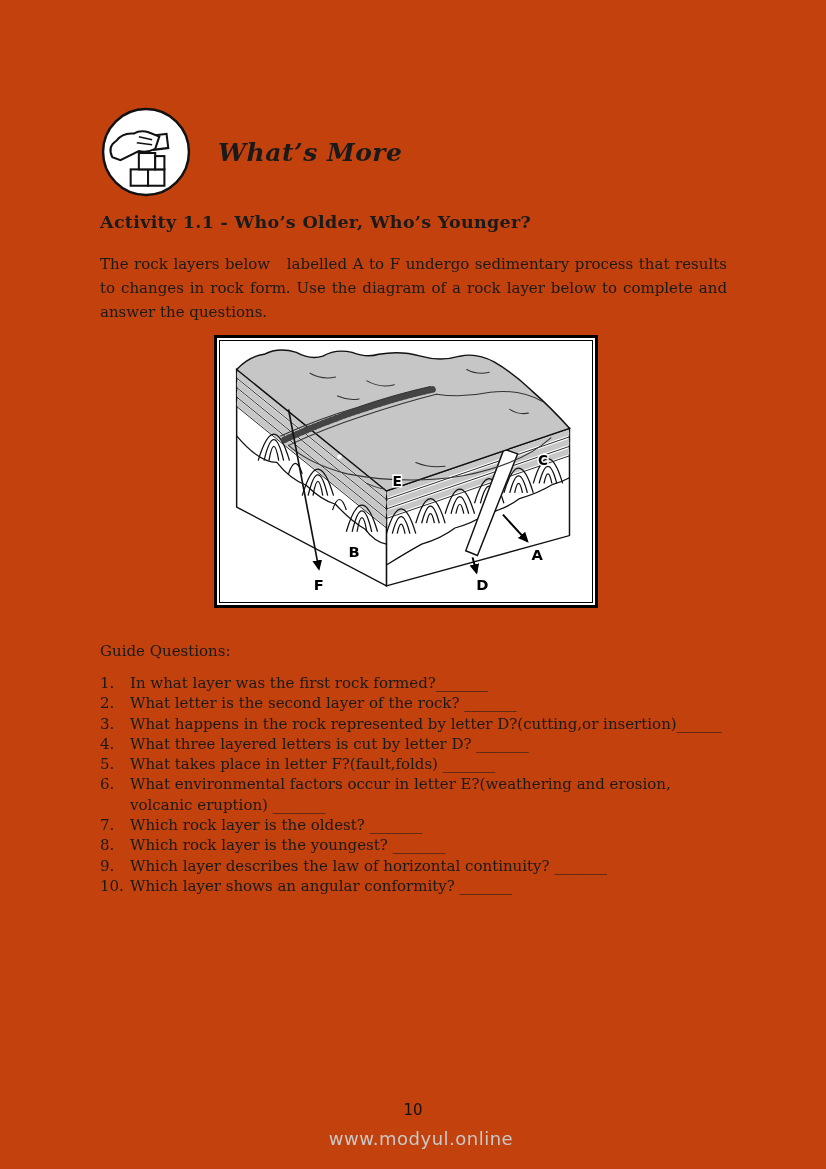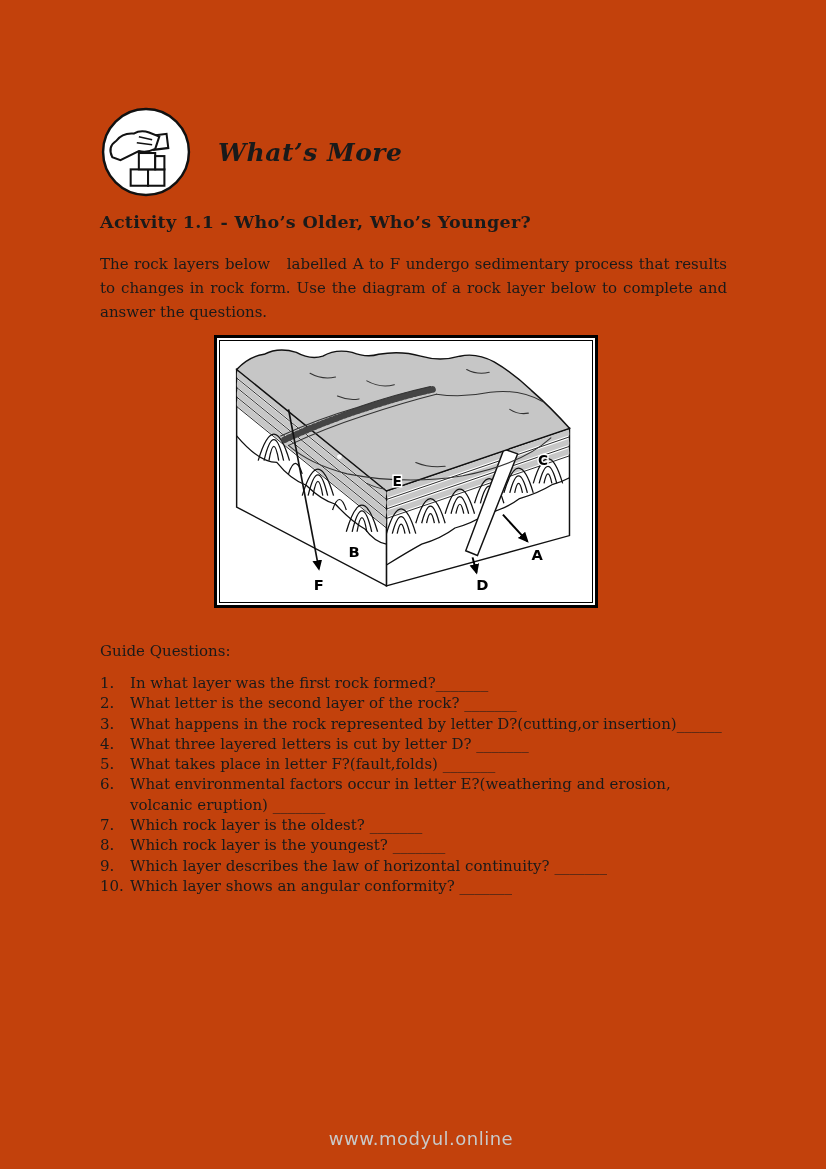--- a/index.html
+++ b/index.html
@@ -221,14 +221,15 @@
         <span class="q-text">Which layer describes the law of horizontal continuity? _______</span>
       </div>
       <div class="q-row">
         <span class="q-num">10.</span>
         <span class="q-text">Which layer shows an angular conformity? _______</span>
       </div>
     </div>
 
   </div>
 
+  <div class="page-number">10</div>
   <div class="watermark">www.modyul.online</div>
 </div>
 
 </body></html>

